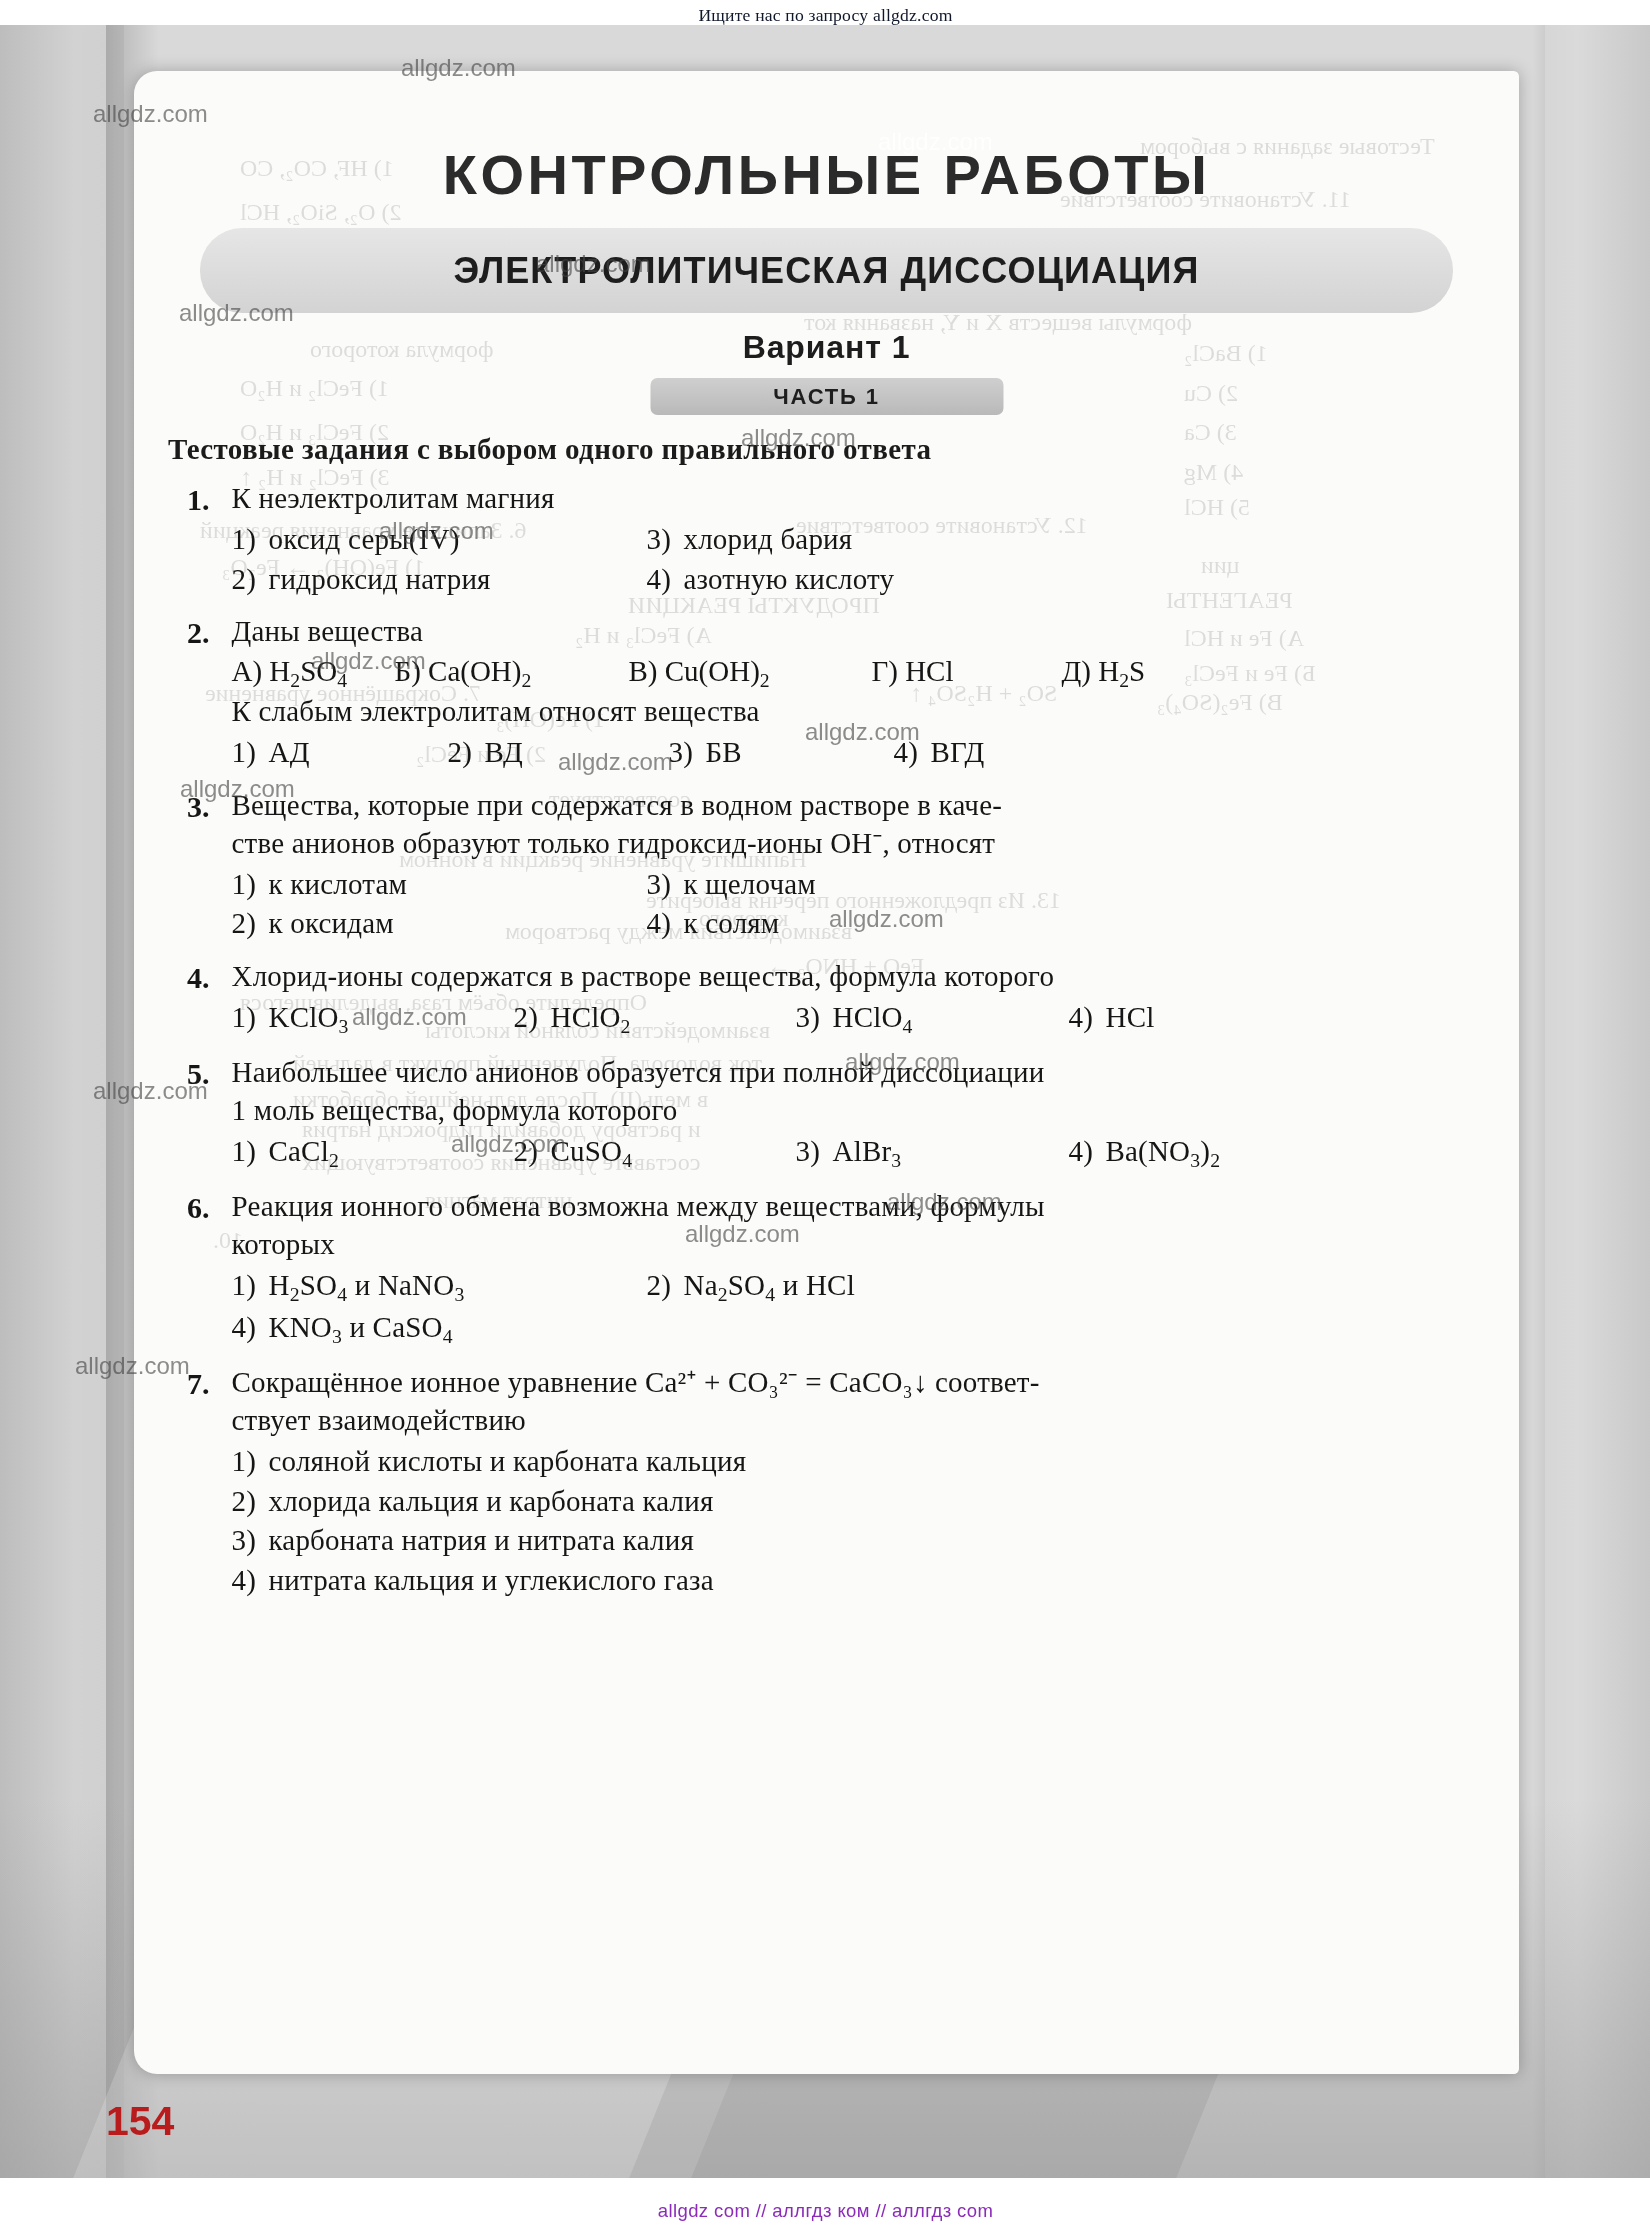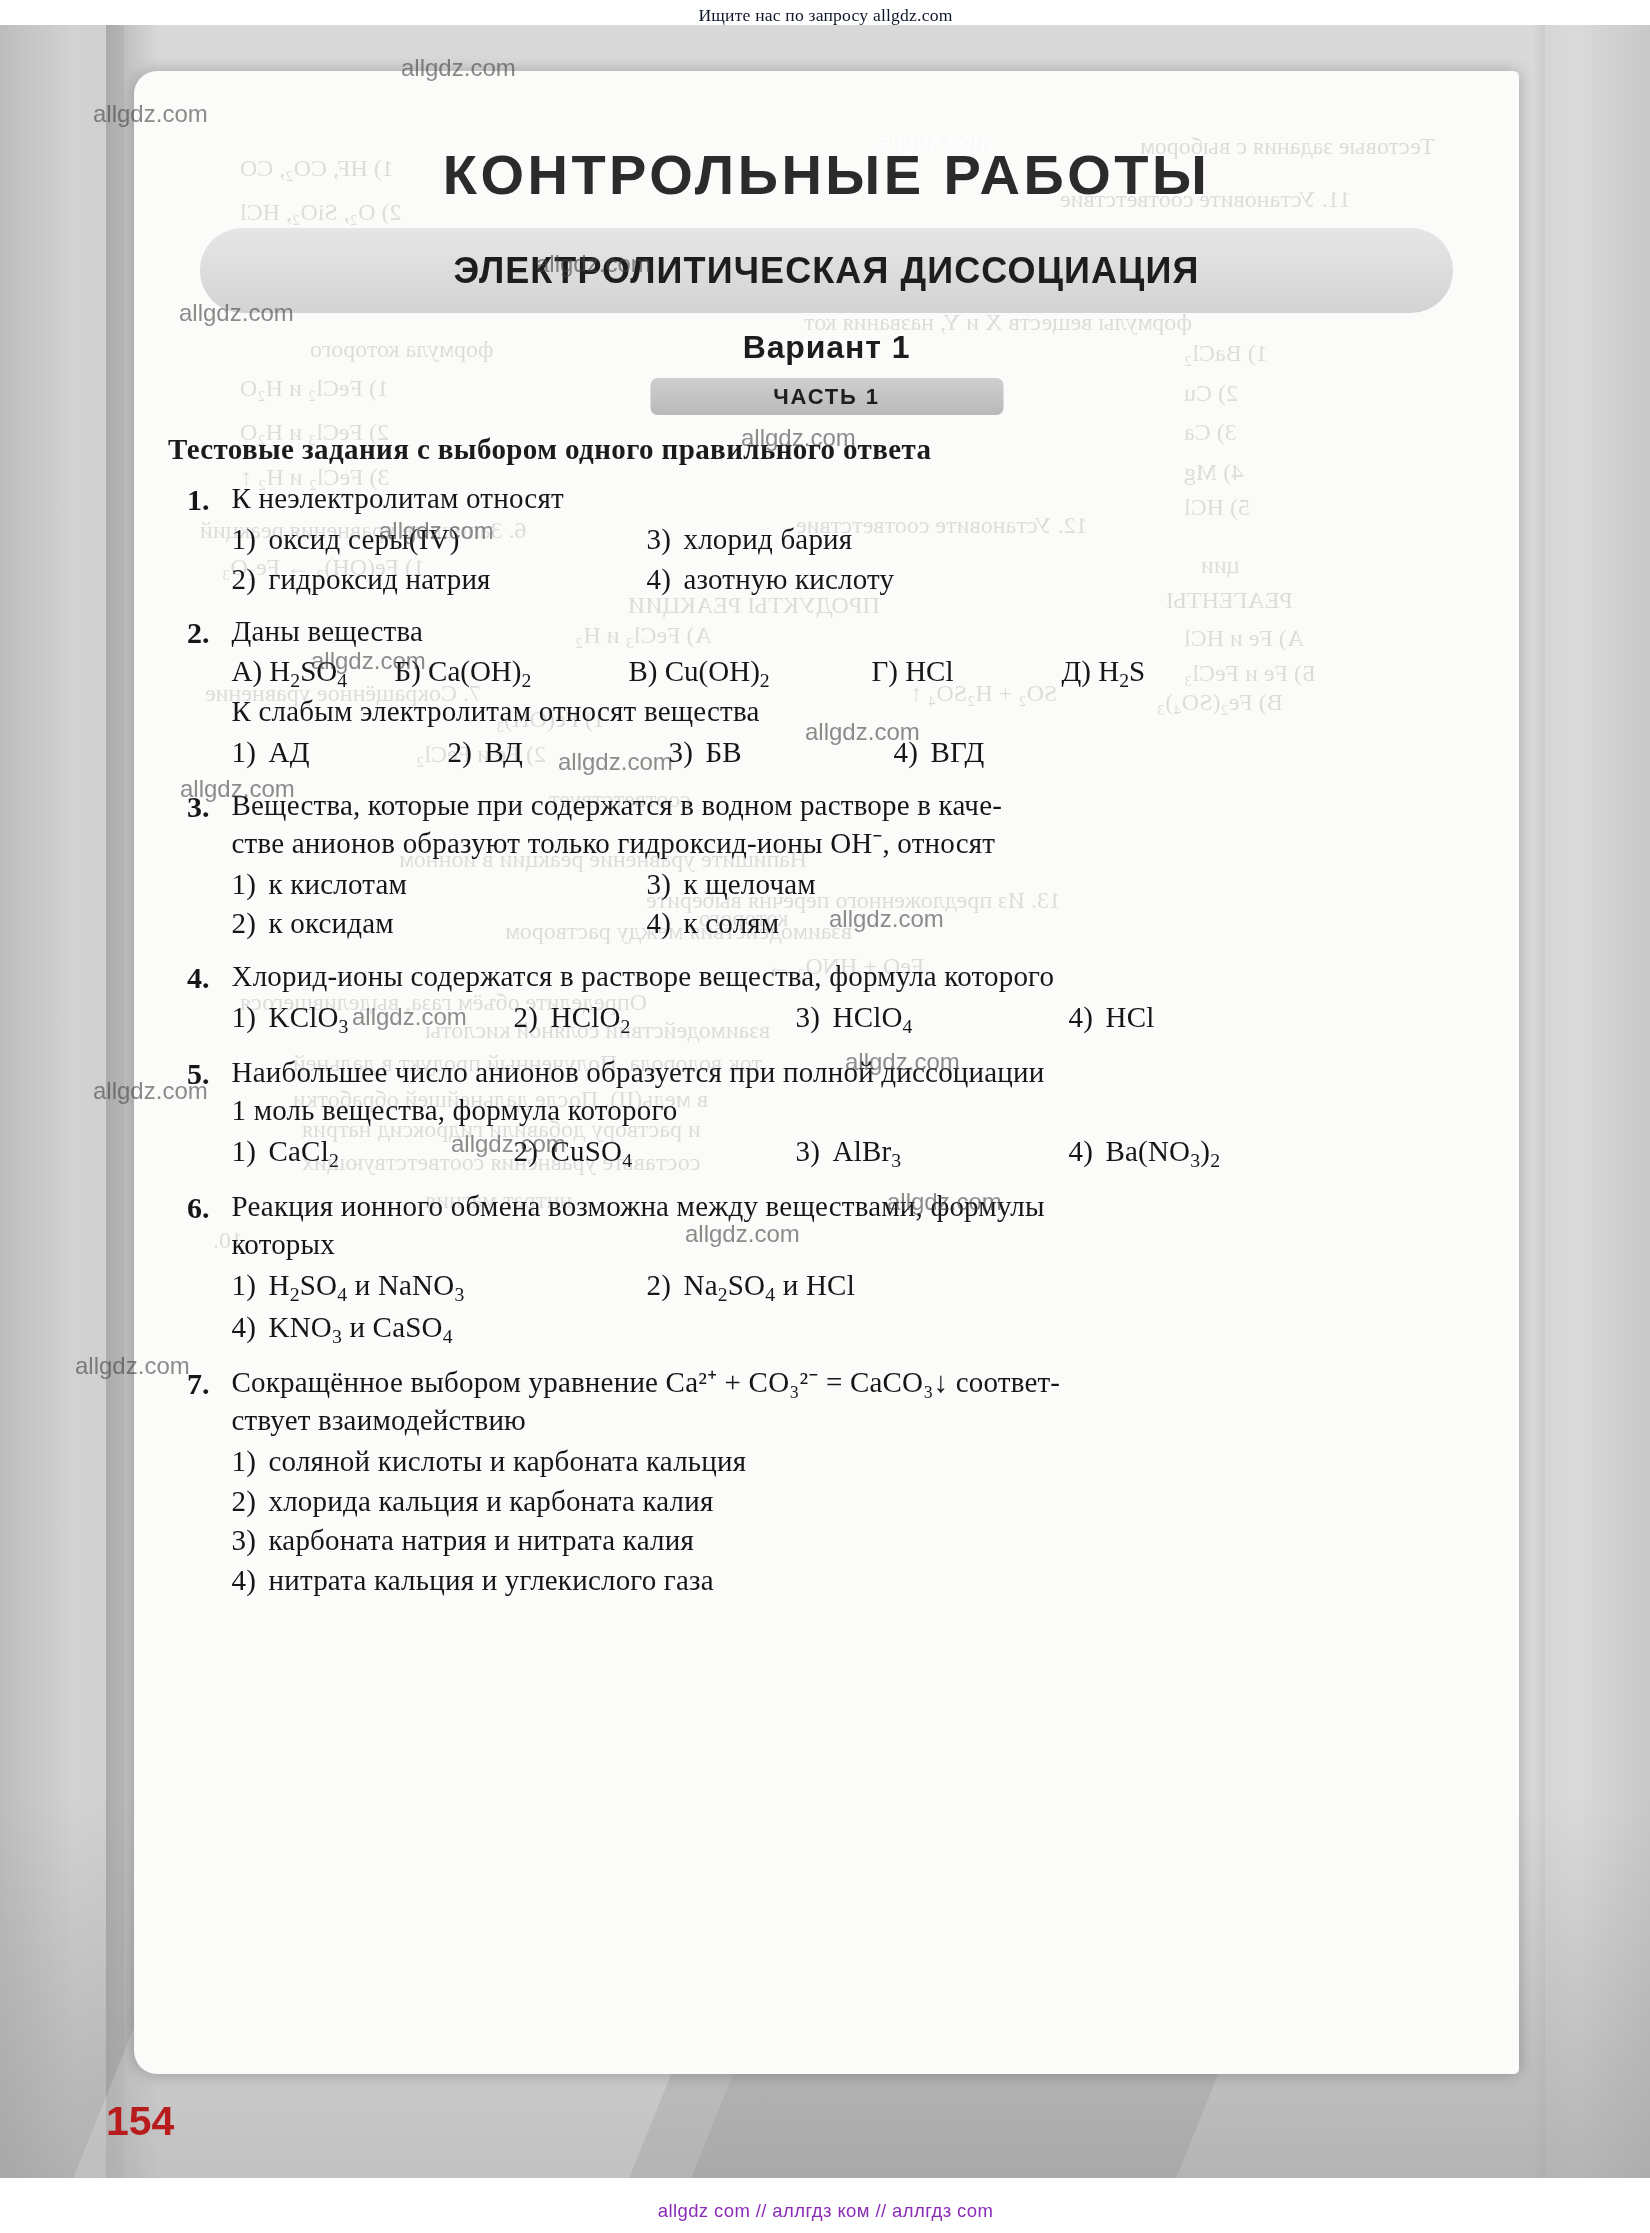--- a/index.html
+++ b/index.html
@@ -313,21 +313,21 @@
 
     <div class="part-chip">
       <span>ЧАСТЬ 1</span>
     </div>
 
     <div class="instruction">Тестовые задания с выбором одного правильного ответа</div>
 
     <div class="questions" id="questions-host">
         <div class="q">
           <div class="q-num">1.</div>
-          <span class="q-text">К неэлектролитам относят</span>
+          <span class="q-text">К неэлектролитам магния</span>
           <div class="opts two-col">
             <div class="opt"><span class="lbl">1)</span>оксид серы(IV)</div>
             <div class="opt"><span class="lbl">3)</span>хлорид бария</div>
             <div class="opt"><span class="lbl">2)</span>гидроксид натрия</div>
             <div class="opt"><span class="lbl">4)</span>азотную кислоту</div>
           </div>
         </div>
         <div class="q">
           <div class="q-num">2.</div>
           <span class="q-text">Даны вещества</span>
@@ -383,21 +383,21 @@
           <span class="q-text">Реакция ионного обмена возможна между веществами, формулы</span>
           <span class="q-text">которых</span>
           <div class="opts two-col">
             <div class="opt"><span class="lbl">1)</span>H<sub>2</sub>SO<sub>4</sub> и NaNO<sub>3</sub></div>
             <div class="opt"><span class="lbl">2)</span>Na<sub>2</sub>SO<sub>4</sub> и HCl</div>
             <div class="opt"><span class="lbl">4)</span>KNO<sub>3</sub> и CaSO<sub>4</sub></div>
           </div>
         </div>
         <div class="q">
           <div class="q-num">7.</div>
-          <span class="q-text">Сокращённое выбором уравнение Ca²⁺ + CO₃²⁻ = CaCO₃↓ соответ-</span>
+          <span class="q-text">Сокращённое ионное уравнение Ca²⁺ + CO₃²⁻ = CaCO₃↓ соответ-</span>
           <span class="q-text">ствует взаимодействию</span>
           <div class="opts one-col">
             <div class="opt"><span class="lbl">1)</span>соляной кислоты и карбоната кальция</div>
             <div class="opt"><span class="lbl">2)</span>хлорида кальция и карбоната калия</div>
             <div class="opt"><span class="lbl">3)</span>карбоната натрия и нитрата калия</div>
             <div class="opt"><span class="lbl">4)</span>нитрата кальция и углекислого газа</div>
           </div>
         </div>
       </div>
   </div>

